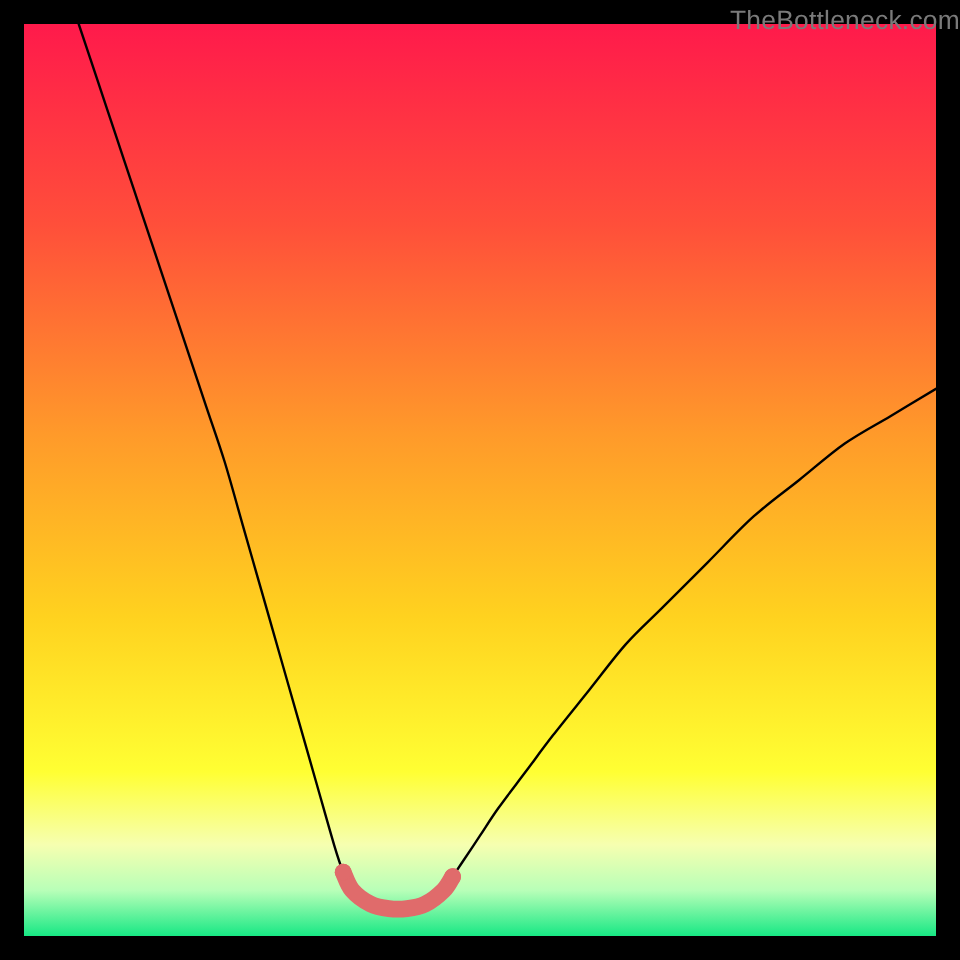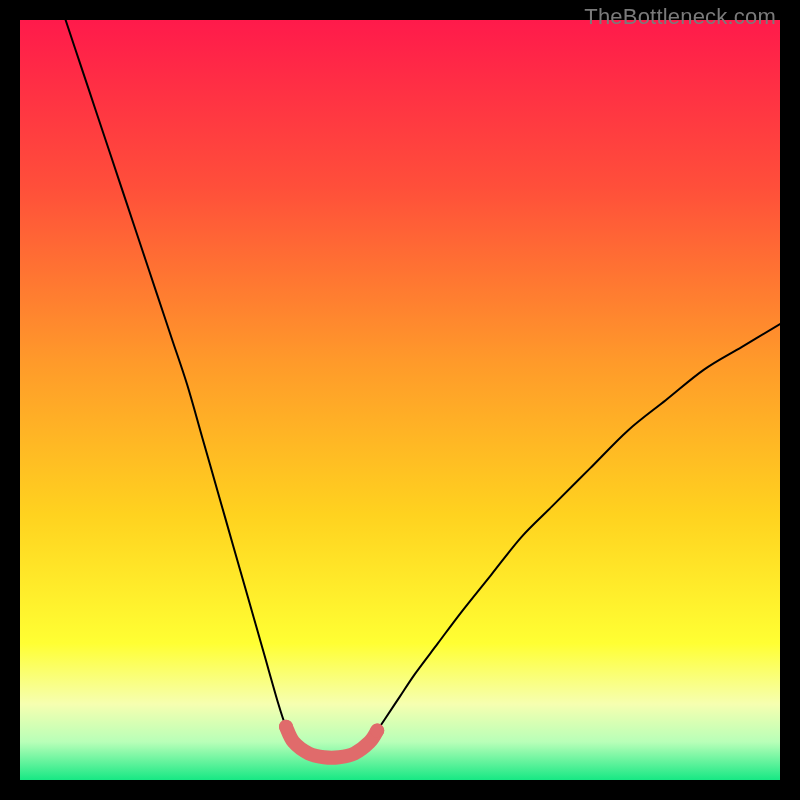--- a/index.html
+++ b/index.html
@@ -12,21 +12,21 @@
   }
   .frame {
     position: relative;
     width: 800px;
     height: 800px;
     background: #000;
   }
   .watermark {
     position: absolute;
     top: 4px;
-    right: 24px;
+    right: 0;
     font-family: Arial, Helvetica, sans-serif;
     font-size: 22px;
     font-weight: 500;
     color: #7a7a7a;
     z-index: 10;
     letter-spacing: 0.2px;
   }
   svg.plot {
     position: absolute;
     left: 20px;

